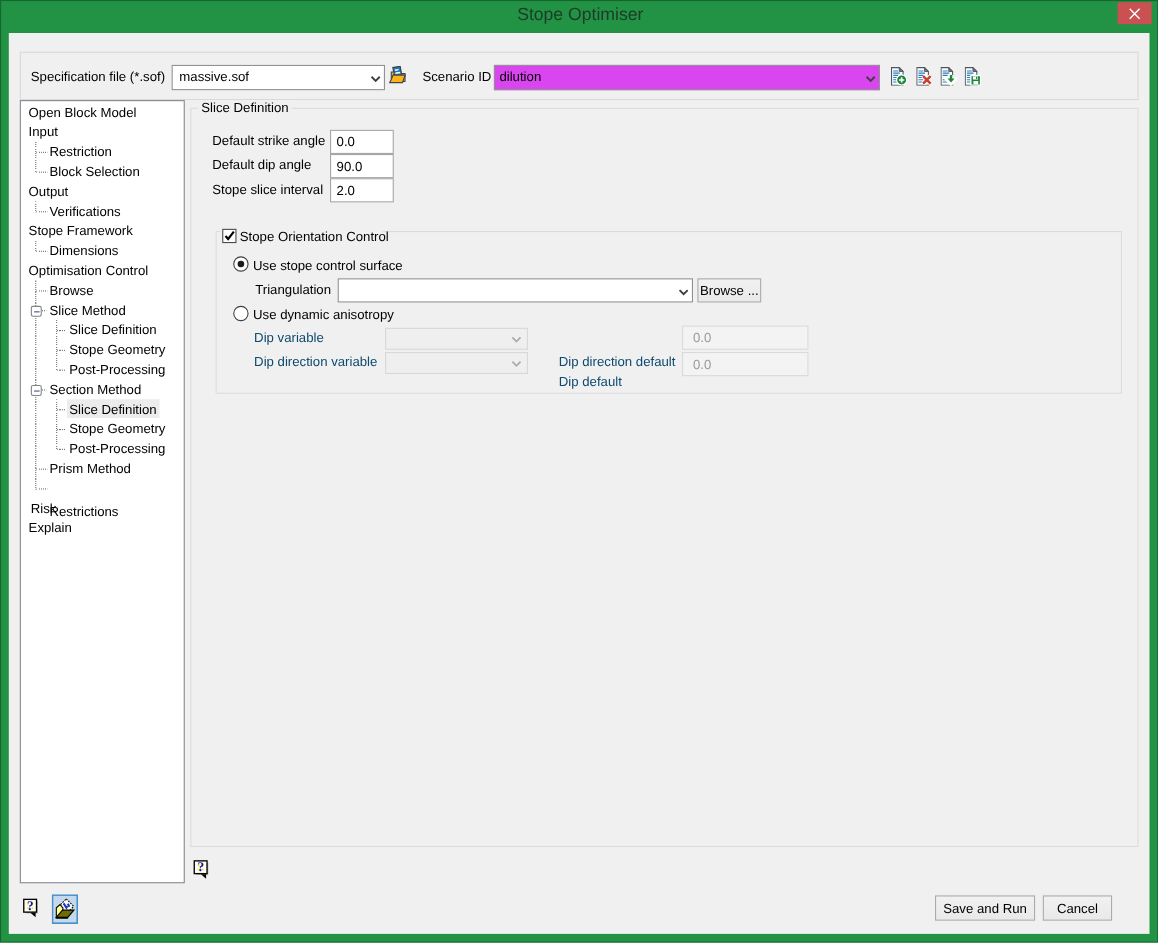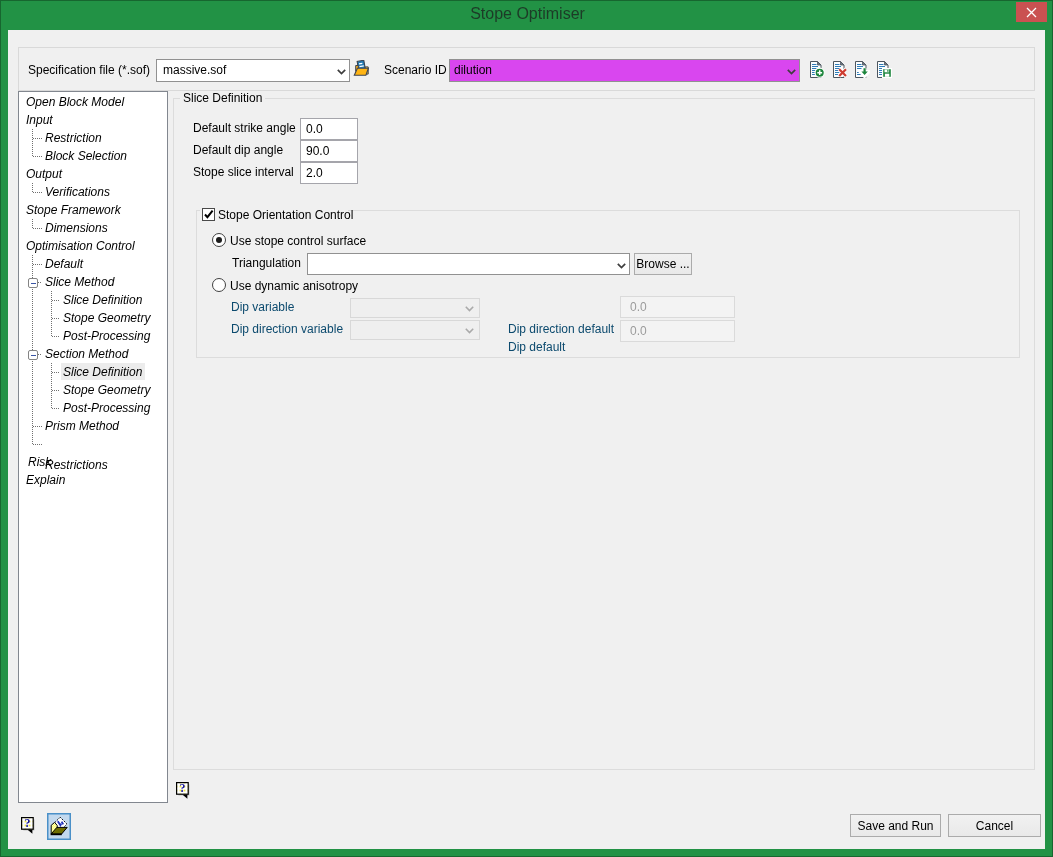--- a/index.html
+++ b/index.html
@@ -9,21 +9,21 @@
 #title { position:absolute; left:0; top:4px; width:1053px; text-align:center; font-size:16px; color:#1d3b27; }
 #closebtn { position:absolute; left:1015px; top:1px; width:31px; height:20px; background:#ca5151; }
 #body { position:absolute; left:7px; top:29px; width:1037px; height:819px; background:#f0f0f0; }
 .abs { position:absolute; }
 .lbl { position:absolute; white-space:nowrap; height:15px; line-height:15px; }
 #topbar { position:absolute; left:10px; top:17px; width:1017px; height:44px; border:1px solid #d9d9d9; }
 .combo { position:absolute; background:#fff; border:1px solid #919191; }
 .combo .txt { position:absolute; left:6px; top:3px; }
 .chev { position:absolute; right:3px; top:9px; }
 #tree { position:absolute; left:10px; top:61px; width:150px; height:712px; background:#fff; border:1px solid #82878f; }
-.ti { position:absolute; white-space:nowrap; height:18px; line-height:18px;font-style:italic; }
+.ti { position:absolute; white-space:nowrap; height:18px; line-height:18px; }
 .dotv { position:absolute; width:1px; background:repeating-linear-gradient(to bottom,#707070 0 1px,transparent 1px 2px); }
 .doth { position:absolute; height:1px; background:repeating-linear-gradient(to right,#707070 0 1px,transparent 1px 2px); }
 .exp { position:absolute; width:10px; height:10px; background:#fff; border:1px solid #848484; border-radius:2px; }
 .exp:after { content:""; position:absolute; left:1.5px; top:3.5px; width:5px; height:1.6px; background:#3a55a5; }
 .gbox { position:absolute; border:1px solid #dcdcdc; }
 .glegend { position:absolute; background:#f0f0f0; padding:0 3px; white-space:nowrap; height:15px; line-height:15px; }
 .tbox { position:absolute; background:#fff; border:1px solid #a5a5ab; }
 .tbox .txt { position:absolute; left:5px; top:3px; }
 .dbox { position:absolute; background:#f3f3f3; border:1px solid #dadada; color:#9b9b9b; }
 .dbox .txt { position:absolute; left:9px; top:3px; }
@@ -131,21 +131,21 @@
 <div class="abs" style="left:53px; top:333px; width:84px; height:17px; background:#ececec;"></div>
 <div class="ti" style="left:18px; top:63px;">Open Block Model</div>
 <div class="ti" style="left:18px; top:81px;">Input</div>
 <div class="ti" style="left:37px; top:99px;">Restriction</div>
 <div class="ti" style="left:37px; top:117px;">Block Selection</div>
 <div class="ti" style="left:18px; top:135px;">Output</div>
 <div class="ti" style="left:37px; top:153px;">Verifications</div>
 <div class="ti" style="left:18px; top:171px;">Stope Framework</div>
 <div class="ti" style="left:37px; top:189px;">Dimensions</div>
 <div class="ti" style="left:18px; top:207px;">Optimisation Control</div>
-<div class="ti" style="left:37px; top:225px;">Default</div>
+<div class="ti" style="left:37px; top:225px;">Browse</div>
 <div class="ti" style="left:37px; top:243px;">Slice Method</div>
 <div class="ti" style="left:55px; top:261px;">Slice Definition</div>
 <div class="ti" style="left:55px; top:279px;">Stope Geometry</div>
 <div class="ti" style="left:55px; top:297px;">Post-Processing</div>
 <div class="ti" style="left:37px; top:315px;">Section Method</div>
 <div class="ti" style="left:55px; top:333px;">Slice Definition</div>
 <div class="ti" style="left:55px; top:351px;">Stope Geometry</div>
 <div class="ti" style="left:55px; top:369px;">Post-Processing</div>
 <div class="ti" style="left:37px; top:387px;">Prism Method</div>
 <div class="ti" style="left:37px; top:426px;">Restrictions</div>
@@ -260,15 +260,15 @@
             </pattern>
           </defs>
 <rect x="0.75" y="0.75" width="22.5" height="25.5" fill="#c3d9ee" stroke="#4a90c8" stroke-width="1.5"></rect>
 <polygon points="13.2,4.2 20,11 13.2,17.8 6.4,11" fill="#fff" stroke="#141414" stroke-width="1" stroke-dasharray="1.6 1"></polygon>
 <path d="M10.8,8.2 L13.4,12.2 L14.2,10.6 M14.6,8.6 L16.2,11.4" stroke="#2233bb" stroke-width="1.9" fill="none"></path>
 <path d="M4.2,21 L4.2,12.3 L7.6,9.4 L10.2,12.4 L10.2,16.5" fill="url(#yc)" stroke="#000" stroke-width="1"></path>
 <path d="M4.2,21 L9.8,14.4 L20.2,14.4 L14.6,21 Z" fill="#6e6e00" stroke="#000" stroke-width="1"></path>
 <path d="M3.6,20.6 h11.2 v1.6 h-11.2 z" fill="#000"></path>
 </svg></div>
     <div class="btn" style="left:842px; top:784px; width:91px; height:23px; line-height:22px;">Save and Run</div>
-    <div class="btn" style="left:940px; top:784px; width:93px; height:23px; line-height:22px;">Cancel</div>
+    <div class="btn" style="left:940px; top:784px; width:63px; height:23px; line-height:22px;">Cancel</div>
   </div>
 </div>
 
 </body></html>

